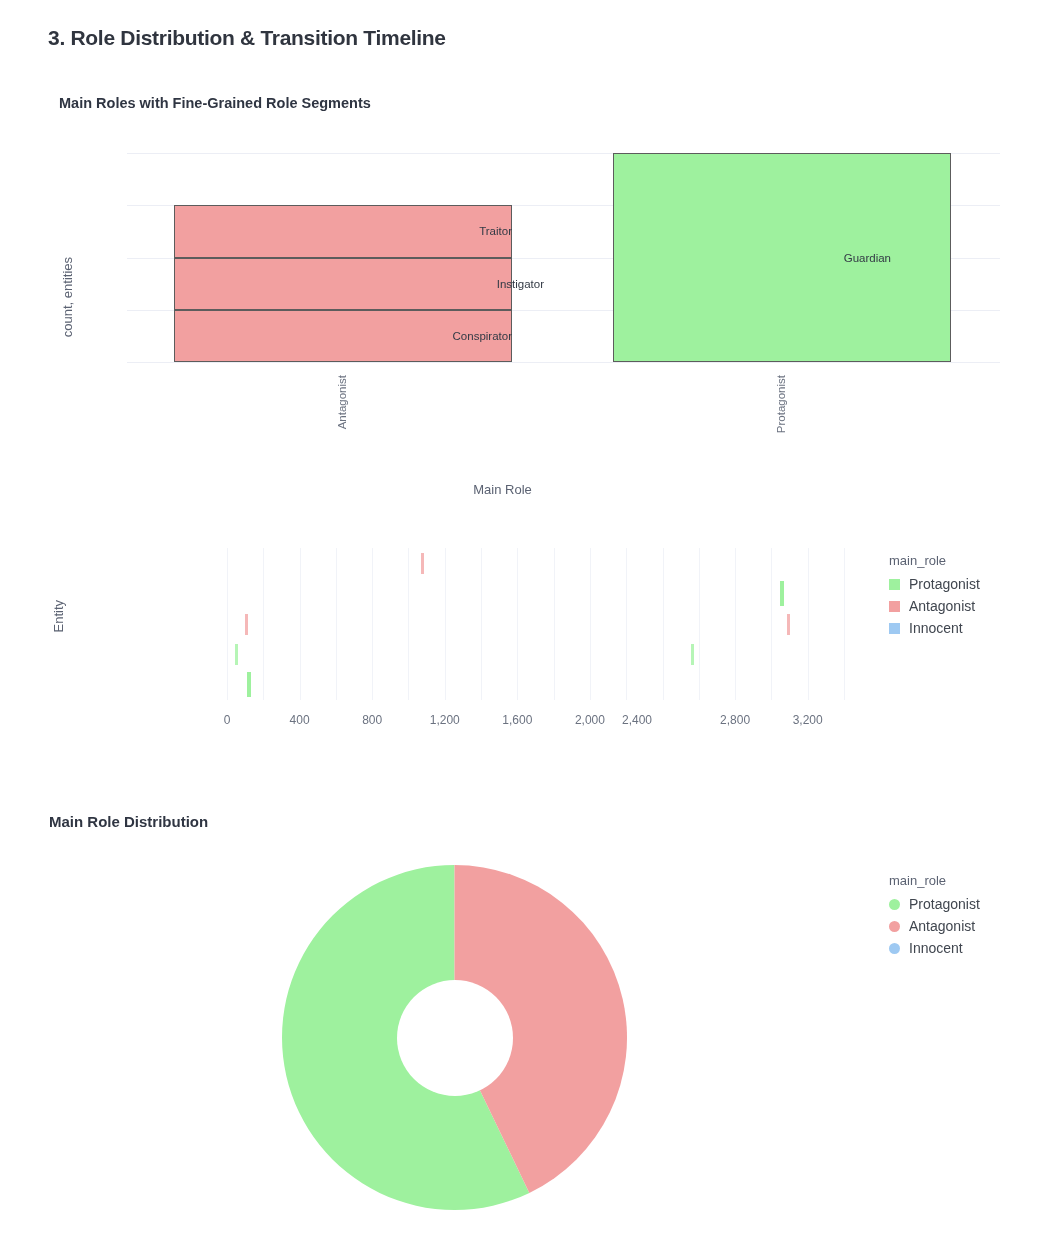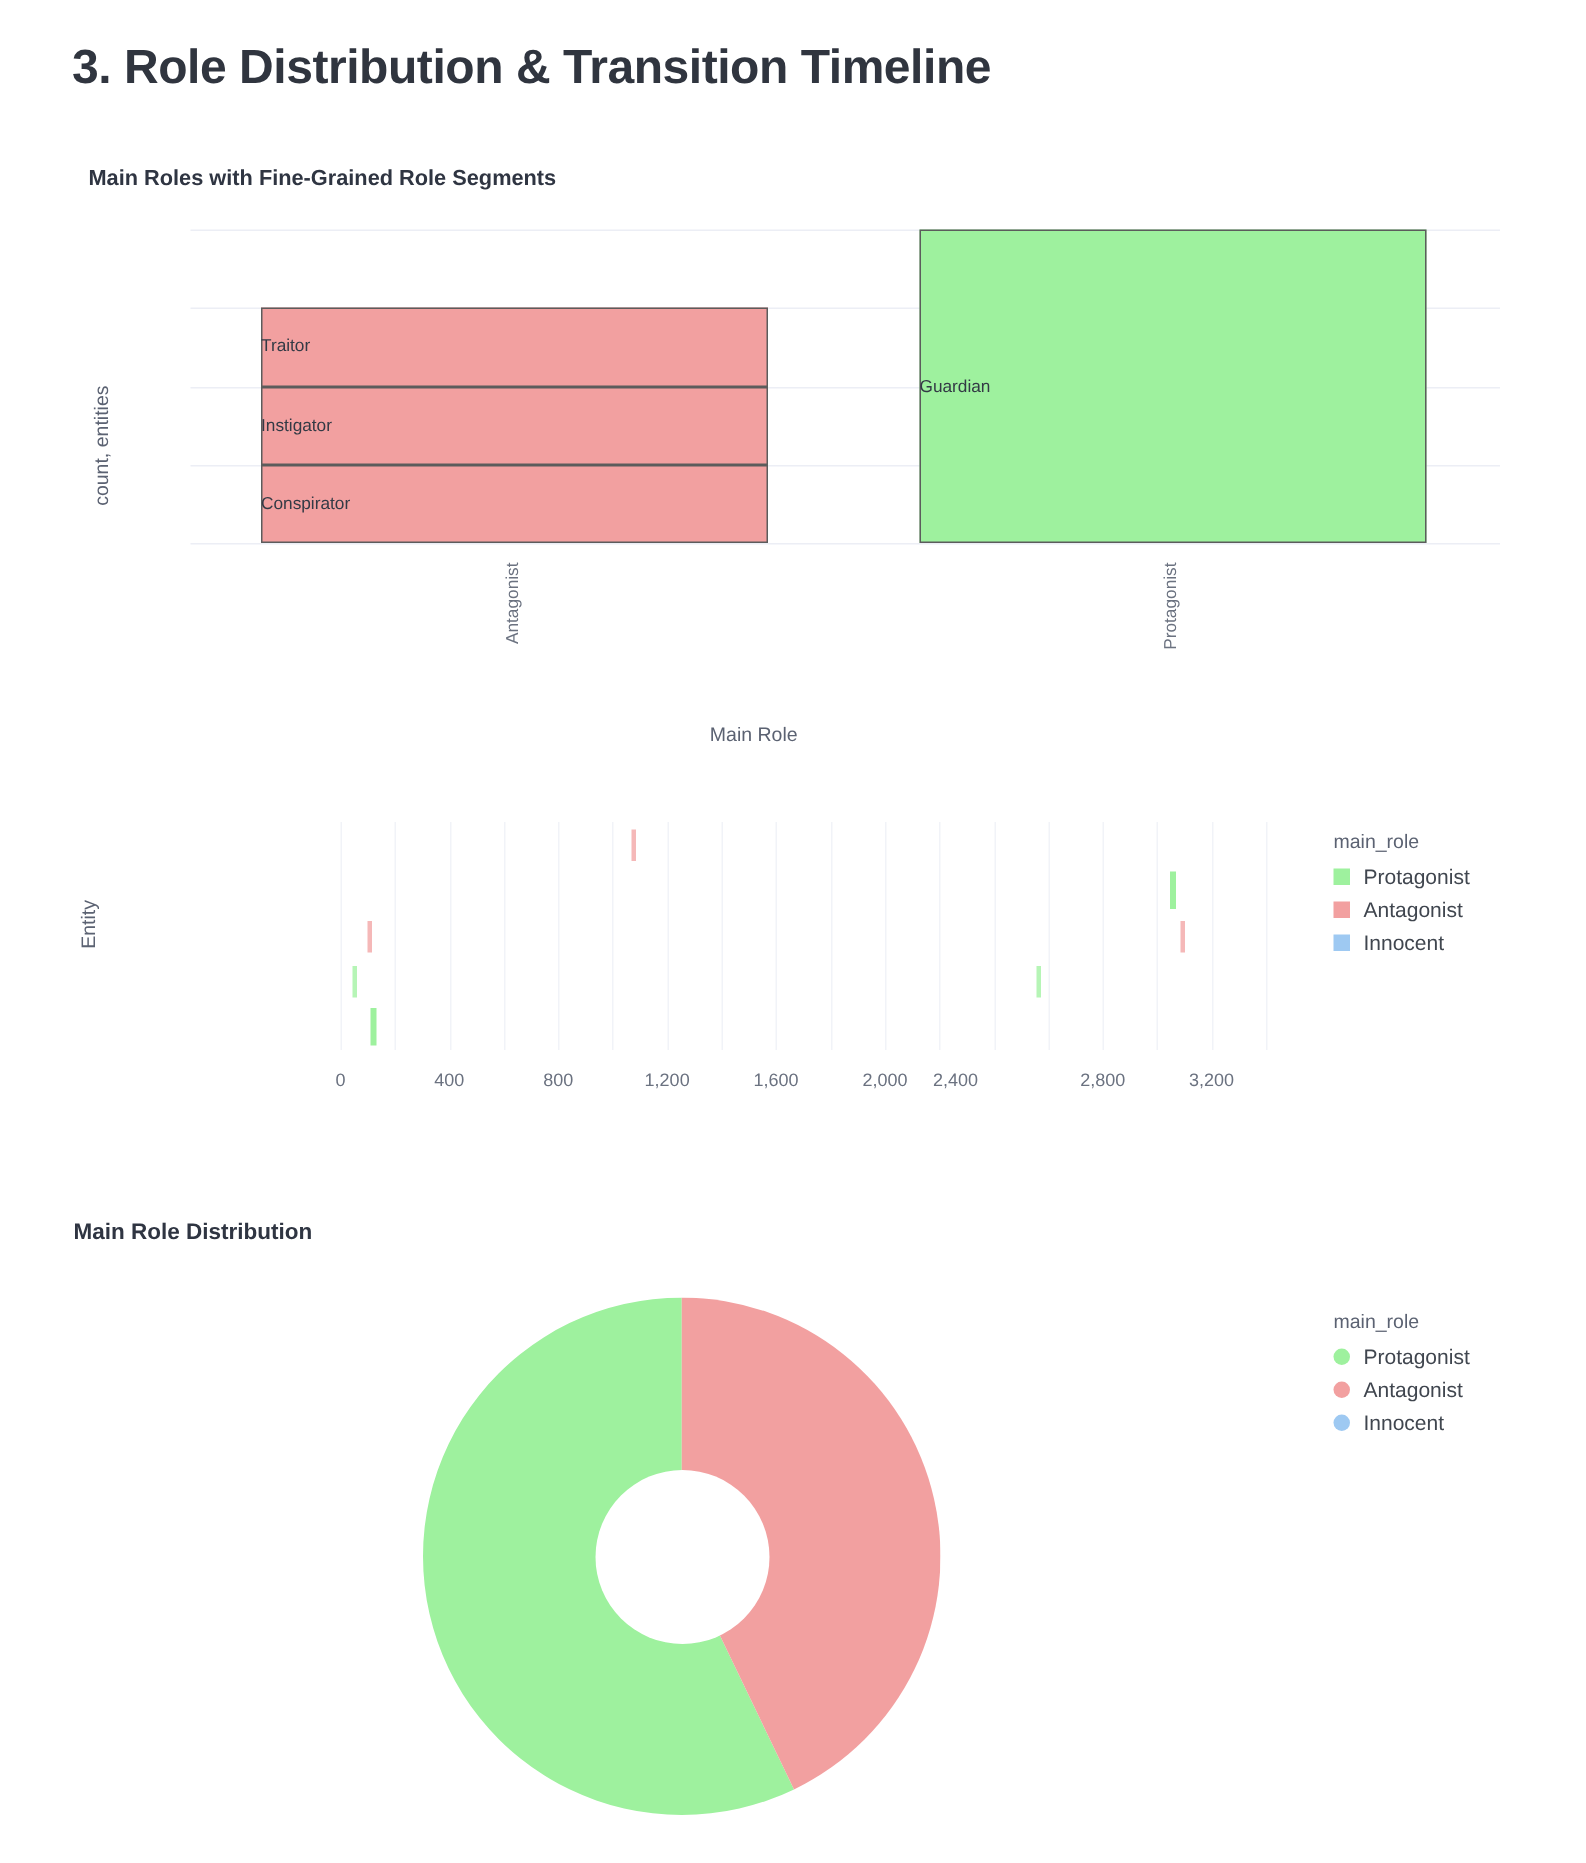--- a/index.html
+++ b/index.html
@@ -10,39 +10,39 @@
     font-family: "Liberation Sans", sans-serif;
     color: #2e3440;
   }
   body { width: 1057px; height: 1242px; position: relative; overflow: hidden; }
 
   .page { position: relative; width: 1057px; height: 1242px; }
 
   
   .main-title {
     position: absolute; left: 48px; top: 26px;
-    font-size: 32px; font-weight: bold; letter-spacing: -0.3px;
+    font-size: 21px; font-weight: bold; letter-spacing: -0.3px;
     color: #30353f; white-space: nowrap;
   }
   .section-sub {
-    position: absolute; left: 59px; top: 111px;
+    position: absolute; left: 59px; top: 95px;
     font-size: 14.5px; font-weight: bold; color: #2f3542;
   }
   .section-sub2 {
     position: absolute; left: 49px; top: 813px;
     font-size: 15px; font-weight: bold; color: #2f3542;
   }
 
   
   #bar-chart { position: absolute; left: 0; top: 130px; width: 1057px; height: 370px; }
   .bar-plot { position: absolute; left: 127px; top: 23px; width: 873px; height: 209px; }
   .bar-gridline { position: absolute; left: 0; width: 873px; height: 1px; background: #eceef5; }
   .bar-rect { position: absolute; border: 1px solid #5c5c5c; }
   .bar-seg-label {
-    position: absolute; width: 100%; text-align: left;
+    position: absolute; width: 100%; text-align: right;
     font-size: 11.5px; color: #333a45; transform: translateY(-50%);
   }
   .bar-xtick {
     position: absolute; font-size: 11.5px; color: #6b7280;
     writing-mode: vertical-rl; transform: rotate(180deg); white-space: nowrap;
   }
   .bar-ylabel {
     position: absolute; left: 60px; top: 127px;
     font-size: 13px; color: #5b6272;
     writing-mode: vertical-rl; transform: rotate(180deg); white-space: nowrap;

